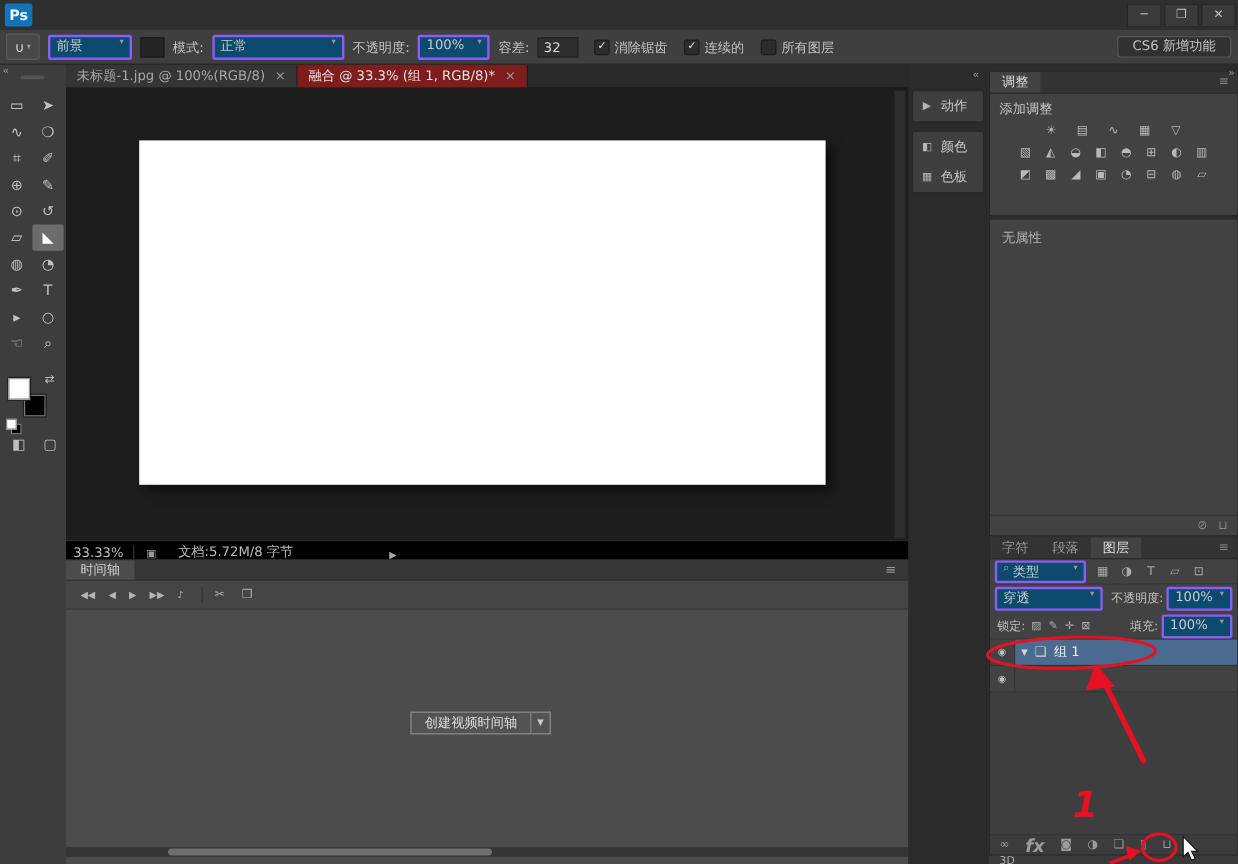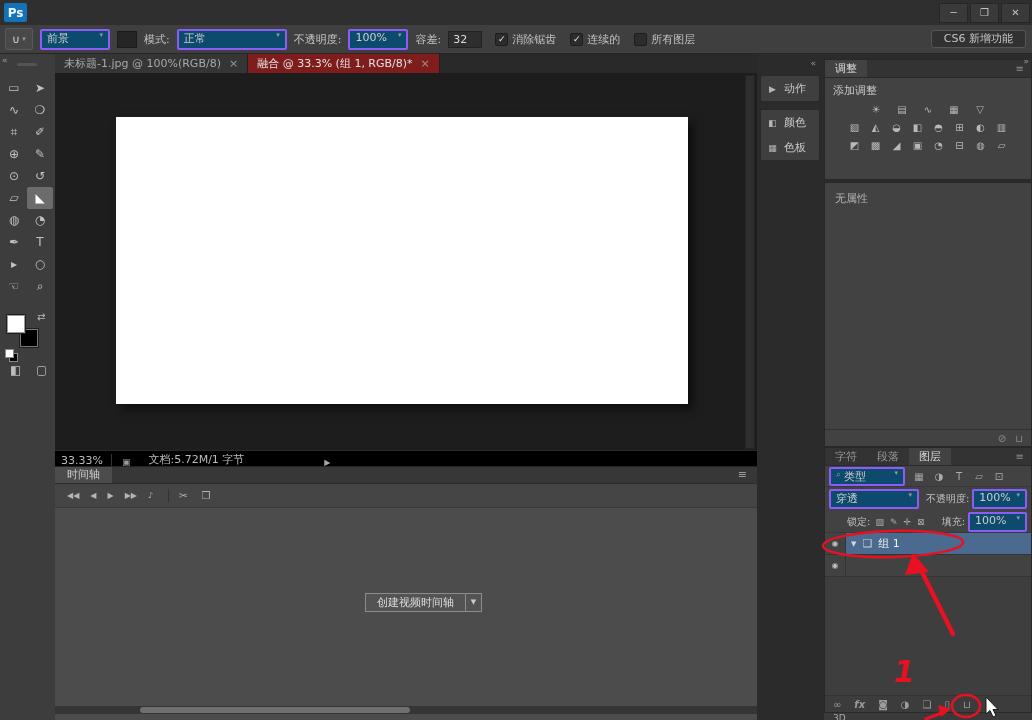--- a/index.html
+++ b/index.html
@@ -74,21 +74,21 @@
   .timeline{position:absolute;left:0;top:413px;width:702px;height:254px;background:#4c4c4c;border-top:1px solid #222}
   .tl-header{height:16px;background:#373737;display:flex;border-bottom:1px solid #2b2b2b}
   .tl-tab{background:#4c4c4c;padding:0 12px;line-height:16px;color:#cccccc}
   .tl-menu{margin-left:auto;margin-right:10px;color:#9a9a9a;line-height:16px}
   .tl-controls{height:23px;background:#454545;border-bottom:1px solid #383838;display:flex;
                align-items:center;padding-left:12px}
   .tbtn{color:#b5b5b5;font-size:8px;margin-right:11px}
   .tl-sep{width:1px;height:13px;background:#333;margin:0 10px 0 4px}
   .tl-tool{color:#b5b5b5;font-size:10px;margin-right:14px}
   .tl-body{position:relative;height:206px}
-  .create-wrap{position:absolute;left:310px;top:85px;display:flex}
+  .create-wrap{position:absolute;left:287px;top:85px;display:flex}
   .create-btn{background:#535353;border:1px solid #8c8c8c;height:17px;line-height:17px;
               padding:0 11px;color:#dddddd;white-space:nowrap}
   .create-dd{width:15px;background:#535353;border:1px solid #8c8c8c;border-left:none;height:17px;
              line-height:17px;text-align:center;font-size:7px;color:#ccc}
   .tl-scrolltrack{position:absolute;left:0;bottom:0;width:702px;height:8px;background:#353535}
   .tl-scrollthumb{position:absolute;left:85px;bottom:1px;width:270px;height:6px;background:#6f6f6f;border-radius:3px}
 
   
   .floatdock{position:absolute;left:757px;top:53px;width:65px;height:667px;background:#2b2b2b}
   .fd-collapse{position:absolute;right:6px;top:5px;font-size:9px;color:#9a9a9a}
@@ -138,21 +138,21 @@
   .layer-name{font-size:11px}
   .bg-name{font-style:italic}
   .bg-thumb{width:24px;height:15px;background:#fff;border:1px solid #8f8f8f;box-shadow:0 0 0 1px #2a2a2a}
   .css-lock{width:7px;height:6px;border:1px solid #bdbdbd;border-radius:1px;position:relative;
             margin-left:auto;margin-right:9px}
   .css-lock::before{content:"";position:absolute;left:1px;top:-4px;width:3px;height:3px;
             border:1px solid #bdbdbd;border-bottom:none;border-radius:2px 2px 0 0}
   .lfooter{height:17px;border-top:1px solid #333;background:#3c3c3c;display:flex;align-items:center;
            padding:0 8px;gap:13px;flex:none}
   .lficon{color:#9c9c9c;font-size:10px}
-  .lficon.fx{font-style:italic;font-size:10px;font-weight:bold}
+  .lficon.fx{font-style:italic;font-size:15px;font-weight:bold}
   .bottom-tab{position:absolute;left:2px;bottom:0;width:206px;height:7px;background:#3a3a3a;
               border-top:1px solid #2a2a2a;color:#aaa;font-size:9px;line-height:11px;padding-left:9px;overflow:hidden}
 
   
   .anno-layer{position:absolute;left:0;top:0;width:1032px;height:720px;pointer-events:none;z-index:40}
   .anno-number{position:absolute;left:894px;top:654px;color:#e81123;font-size:30px;font-style:italic;
                font-weight:bold;z-index:41;pointer-events:none}
 </style>
 </head>
 <body>
@@ -259,21 +259,21 @@
   </div>
 
   <div class="canvas-wrap">
     <div class="canvas"></div>
     <div class="vscroll"></div>
   </div>
 
   <div class="statusbar">
     <span class="status-zoom">33.33%</span>
     <span class="status-icon">▣</span>
-    <span class="status-doc">文档:5.72M/1 字节</span>
+    <span class="status-doc">文档:5.72M/8 字节</span>
     <span class="status-exp">▶</span>
   </div>
 
   <div class="timeline">
     <div class="tl-header">
       <span class="tl-tab">时间轴</span>
       <span class="tl-menu">≡</span>
     </div>
     <div class="tl-controls">
       <span style="display:flex;align-items:center">
@@ -401,21 +401,21 @@
         <span class="arr">▾</span>
       </div>
       <span class="small-label">不透明度:</span>
       <div class="dd val-dd">
         <span>100%</span>
         <span class="arr">▾</span>
       </div>
     </div>
 
     <div class="lock-row">
-      <span class="small-label" style="margin-left:18px">锁定:</span>
+      <span class="small-label" style="margin-left:2px">锁定:</span>
       <span class="lock-icons">
         <span class="licon">▨</span>
           <span class="licon">✎</span>
           <span class="licon">✛</span>
           <span class="licon">⊠</span>
       </span>
       <span class="small-label" style="margin-left:auto">填充:</span>
       <div class="dd val-dd">
         <span>100%</span>
         <span class="arr">▾</span>

